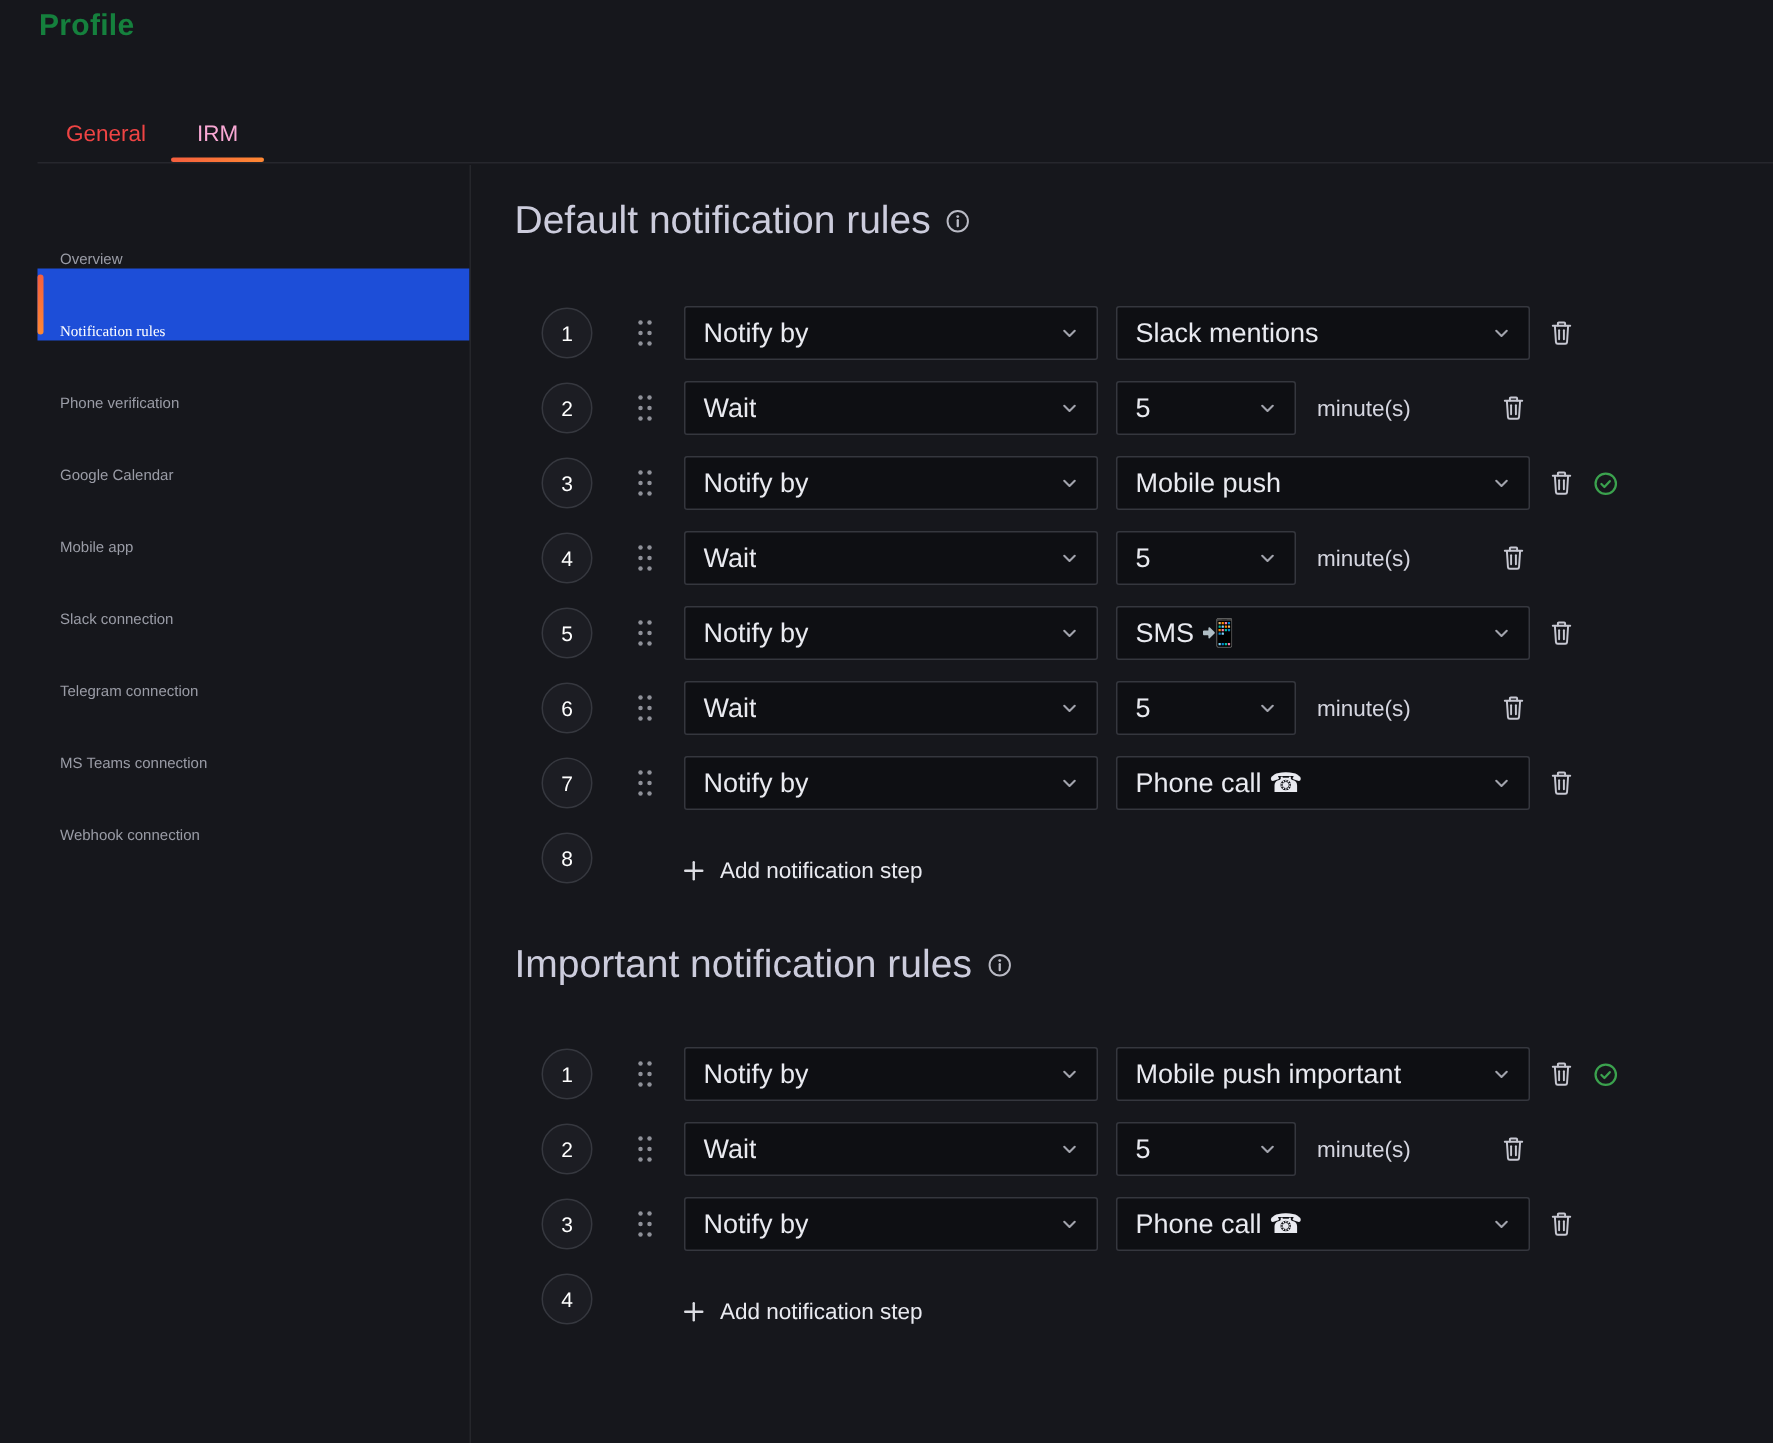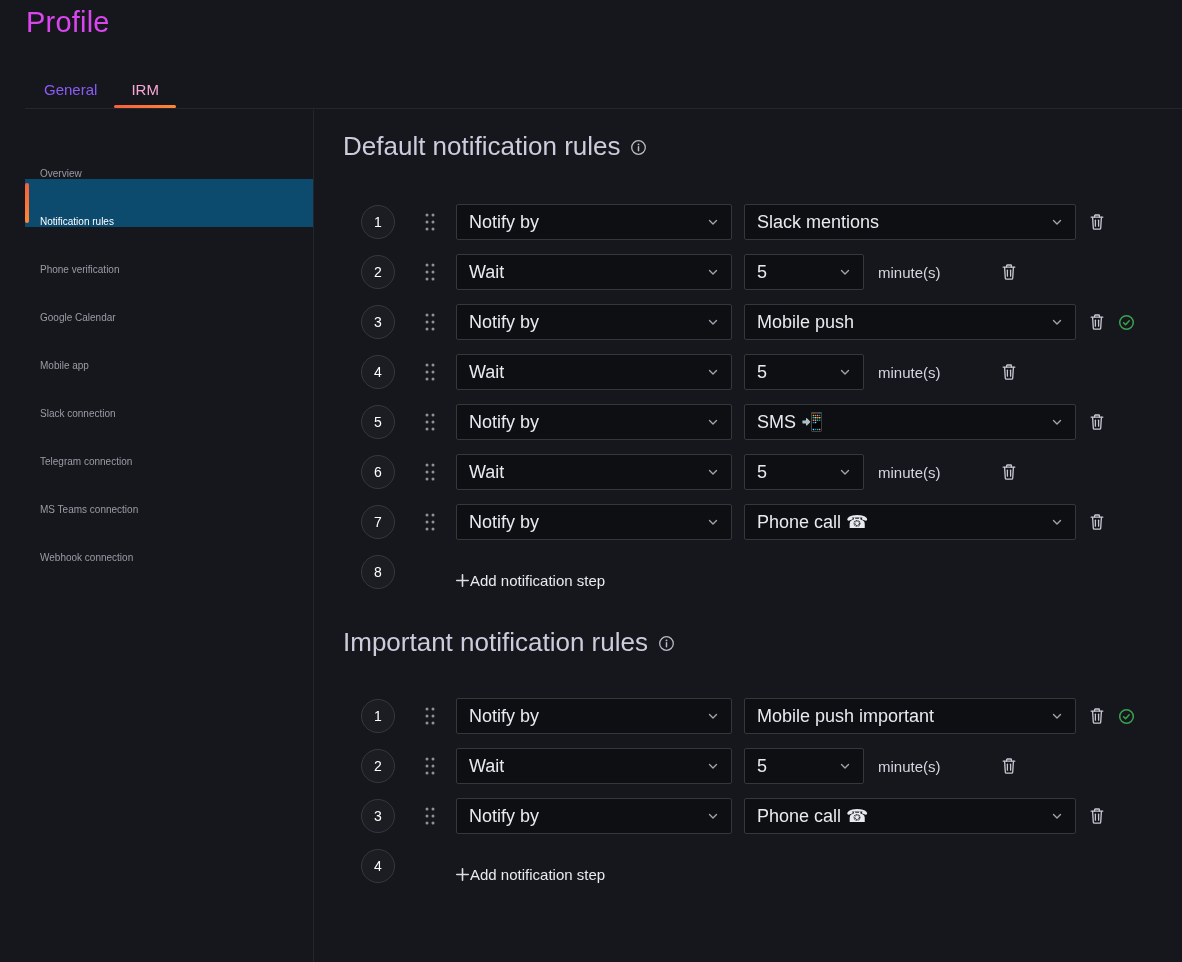--- a/index.html
+++ b/index.html
@@ -6,40 +6,40 @@
   body{
     width:1182px;height:962px;position:relative;overflow:hidden;
     background:#16171c;
     font-family:"Liberation Sans","DejaVu Sans",sans-serif;
     color:#d8d9df;
     -webkit-font-smoothing:antialiased;
   }
   
   .page-title{
     position:absolute;left:26px;top:6px;margin:0;
-    font-size:29px;font-weight:400;color:#d946ef;letter-spacing:.2px;
+    font-size:20px;font-weight:700;color:#15803d;letter-spacing:.2px;
   }
   .tab-bar{position:absolute;left:27px;top:70px;display:flex;}
   .tab{
     position:relative;height:38px;padding:0 17px;display:flex;align-items:center;
-    font-size:15px;color:#8b5cf6;cursor:pointer;box-sizing:border-box;
+    font-size:15px;color:#ef4444;cursor:pointer;box-sizing:border-box;
   }
   .tab.active{color:#f9a8d4;font-weight:400;}
   .tab.active::after{
     content:'';position:absolute;left:0;right:0;bottom:0;height:3px;border-radius:2px;
     background:linear-gradient(90deg,var(--accent-start,#f55f3e),var(--accent-end,#ff8833));
   }
   .tabs-divider{position:absolute;left:25px;right:0;top:108px;height:1px;background:#26272d;}
   
   .sidebar{position:absolute;left:25px;top:131px;width:288px;}
   .side-item{
     position:relative;height:48px;display:flex;align-items:flex-end;padding-left:15px;
     font-size:10px;color:#9a9ca6;cursor:pointer;box-sizing:border-box;
   }
-  .side-item.active{background:#0c4a6e;color:#ffffff;}
+  .side-item.active{background:#1d4ed8;color:#ffffff;font-family:Liberation Serif, serif;}
   .side-item.active::before{
     content:'';position:absolute;left:0;top:4px;bottom:4px;width:4px;border-radius:2px;
     background:linear-gradient(180deg,var(--accent-start,#f55f3e),var(--accent-end,#ff8833));
   }
   .v-divider{position:absolute;left:313px;top:110px;bottom:0;width:1px;background:#25262b;}
   
   .rules-section{position:absolute;left:343px;width:780px;}
   .sec-0{top:130px;}
   .sec-1{top:626px;}
   .section-title{
@@ -57,31 +57,31 @@
     font-size:14px;font-weight:500;color:#ffffff;
   }
   .drag{flex:none;width:14px;margin-left:28px;display:flex;cursor:grab;}
   .sel{
     flex:none;display:flex;align-items:center;justify-content:space-between;
     height:36px;padding:0 12px;box-sizing:border-box;cursor:pointer;
     background:#0e0f13;border:1px solid #35373e;border-radius:2px;
   }
   .sel .txt{font-size:18px;color:#e9eaf0;white-space:nowrap;overflow:hidden;}
   .sel.action{width:276px;margin-left:19px;}
-  .sel.value{width:332px;margin-left:12px;}
+  .sel.value{width:276px;margin-left:12px;}
   .sel.value.narrow{width:120px;}
   .suffix{margin-left:14px;width:123px;font-size:15px;font-weight:500;color:#d5d6e0;}
   .trash-btn{
     flex:none;background:none;border:none;padding:0;margin-left:13px;cursor:pointer;
     display:flex;align-items:center;
   }
   .step-row.wait .trash-btn{margin-left:0;}
   .check{flex:none;margin-left:13px;display:flex;align-items:center;}
   .add-btn{
-    display:flex;align-items:center;margin-left:60px;
+    display:flex;align-items:center;gap:10px;margin-left:60px;
     background:none;border:none;padding:0;cursor:pointer;
     font-family:inherit;font-size:15px;font-weight:500;color:#e9eaf0;margin-top:16px;
   }
 </style>
 </head>
 <body>
 
 <h1 class="page-title">Profile</h1>
 
 <div class="tab-bar">

